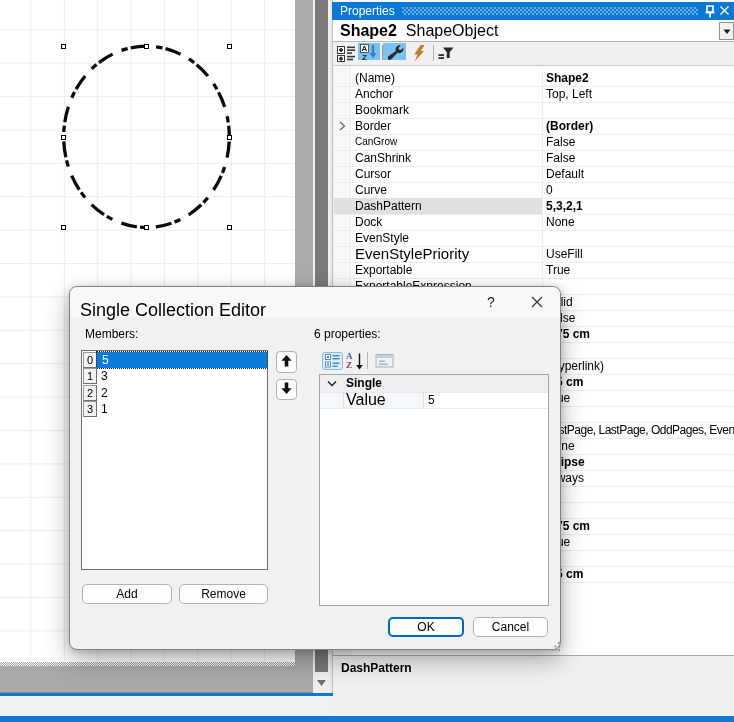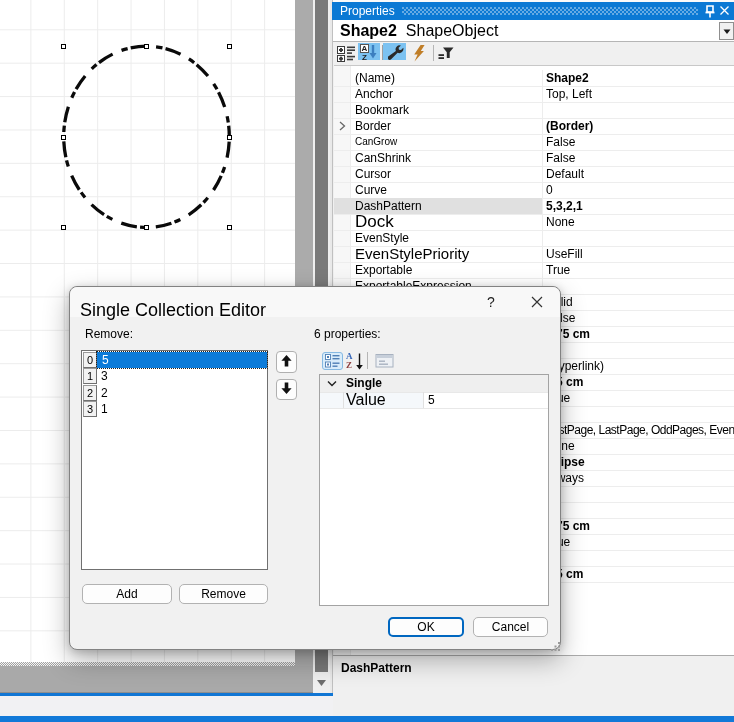--- a/index.html
+++ b/index.html
@@ -182,21 +182,21 @@
       <div class="a" style="left:355px;top:134px;width:180px;height:16px;line-height:16px;font-size:10px;overflow:hidden;white-space:nowrap;">CanGrow</div>
       <div class="a" style="left:546px;top:134px;width:188px;height:16px;line-height:16px;font-size:12px;overflow:hidden;white-space:nowrap;">False</div>
       <div class="a" style="left:355px;top:150px;width:180px;height:16px;line-height:16px;font-size:12px;overflow:hidden;white-space:nowrap;">CanShrink</div>
       <div class="a" style="left:546px;top:150px;width:188px;height:16px;line-height:16px;font-size:12px;overflow:hidden;white-space:nowrap;">False</div>
       <div class="a" style="left:355px;top:166px;width:180px;height:16px;line-height:16px;font-size:12px;overflow:hidden;white-space:nowrap;">Cursor</div>
       <div class="a" style="left:546px;top:166px;width:188px;height:16px;line-height:16px;font-size:12px;overflow:hidden;white-space:nowrap;">Default</div>
       <div class="a" style="left:355px;top:182px;width:180px;height:16px;line-height:16px;font-size:12px;overflow:hidden;white-space:nowrap;">Curve</div>
       <div class="a" style="left:546px;top:182px;width:188px;height:16px;line-height:16px;font-size:12px;overflow:hidden;white-space:nowrap;">0</div>
       <div class="a" style="left:355px;top:198px;width:180px;height:16px;line-height:16px;font-size:12px;overflow:hidden;white-space:nowrap;">DashPattern</div>
       <div class="a" style="left:546px;top:198px;width:188px;height:16px;line-height:16px;font-size:12px;overflow:hidden;white-space:nowrap;font-weight:bold;">5,3,2,1</div>
-      <div class="a" style="left:355px;top:214px;width:180px;height:16px;line-height:16px;font-size:17px;overflow:hidden;white-space:nowrap;">Dock</div>
+      <div class="a" style="left:355px;top:214px;width:180px;height:16px;line-height:16px;font-size:12px;overflow:hidden;white-space:nowrap;">Dock</div>
       <div class="a" style="left:546px;top:214px;width:188px;height:16px;line-height:16px;font-size:12px;overflow:hidden;white-space:nowrap;">None</div>
       <div class="a" style="left:355px;top:230px;width:180px;height:16px;line-height:16px;font-size:12px;overflow:hidden;white-space:nowrap;">EvenStyle</div>
       <div class="a" style="left:546px;top:230px;width:188px;height:16px;line-height:16px;font-size:12px;overflow:hidden;white-space:nowrap;"></div>
       <div class="a" style="left:355px;top:246px;width:180px;height:16px;line-height:16px;font-size:15px;overflow:hidden;white-space:nowrap;">EvenStylePriority</div>
       <div class="a" style="left:546px;top:246px;width:188px;height:16px;line-height:16px;font-size:12px;overflow:hidden;white-space:nowrap;">UseFill</div>
       <div class="a" style="left:355px;top:262px;width:180px;height:16px;line-height:16px;font-size:12px;overflow:hidden;white-space:nowrap;">Exportable</div>
       <div class="a" style="left:546px;top:262px;width:188px;height:16px;line-height:16px;font-size:12px;overflow:hidden;white-space:nowrap;">True</div>
       <div class="a" style="left:355px;top:278px;width:180px;height:16px;line-height:16px;font-size:12px;overflow:hidden;white-space:nowrap;">ExportableExpression</div>
       <div class="a" style="left:546px;top:278px;width:188px;height:16px;line-height:16px;font-size:12px;overflow:hidden;white-space:nowrap;"></div>
       <div class="a" style="left:355px;top:294px;width:180px;height:16px;line-height:16px;font-size:12px;overflow:hidden;white-space:nowrap;">Fill</div>
@@ -243,21 +243,21 @@
   <div class="a" id="dlg" style="left:69px;top:286px;width:492px;height:364px;background:#f1f1f1;
        border:1px solid #828282;border-radius:8px;box-sizing:border-box;
        box-shadow:0 10px 26px rgba(0,0,0,0.30), 0 2px 8px rgba(0,0,0,0.18);">
     <div class="a" style="left:0;top:0;width:100%;height:30px;background:#f8f8f8;border-radius:8px 8px 0 0;"></div>
     <div class="a" style="left:10px;top:8px;height:30px;line-height:30px;font-size:18px;">Single Collection Editor</div>
     <div class="a" style="left:413px;top:0;width:16px;height:30px;line-height:30px;font-size:14px;text-align:center;color:#222;">?</div>
     <svg class="a" style="left:461px;top:9px;" width="12" height="12">
       <path d="M1 1 L11 11 M11 1 L1 11" stroke="#333" stroke-width="1.2"></path>
     </svg>
 
-    <div class="a" style="left:15px;top:40px;font-size:12px;">Remove:</div>
+    <div class="a" style="left:15px;top:40px;font-size:12px;">Members:</div>
 
     <div class="a" style="left:11px;top:63px;width:187px;height:220px;background:#fff;border:1px solid #707070;box-sizing:border-box;"></div>
     <div class="a" id="members">
         <div class="a" style="left:13px;top:65px;width:14px;height:16px;background:#f2f2f2;border:1px solid;border-color:#9a9a9a #6f6f6f #6f6f6f #9a9a9a;box-sizing:border-box;text-align:center;line-height:14px;font-size:11px;">0</div>
         <div class="a" style="left:27px;top:65px;width:170px;height:16px;background:#0c7bd9;color:#fff;line-height:16px;font-size:12px;outline:1px dotted #222;outline-offset:0px;"><span style="margin-left:5px;">5</span></div>
         <div class="a" style="left:13px;top:81.3px;width:14px;height:16px;background:#f2f2f2;border:1px solid;border-color:#9a9a9a #6f6f6f #6f6f6f #9a9a9a;box-sizing:border-box;text-align:center;line-height:14px;font-size:11px;">1</div>
         <div class="a" style="left:31px;top:81.3px;height:16px;line-height:16px;font-size:12px;">3</div>
         <div class="a" style="left:13px;top:97.6px;width:14px;height:16px;background:#f2f2f2;border:1px solid;border-color:#9a9a9a #6f6f6f #6f6f6f #9a9a9a;box-sizing:border-box;text-align:center;line-height:14px;font-size:11px;">2</div>
         <div class="a" style="left:31px;top:97.6px;height:16px;line-height:16px;font-size:12px;">2</div>
         <div class="a" style="left:13px;top:113.9px;width:14px;height:16px;background:#f2f2f2;border:1px solid;border-color:#9a9a9a #6f6f6f #6f6f6f #9a9a9a;box-sizing:border-box;text-align:center;line-height:14px;font-size:11px;">3</div>

